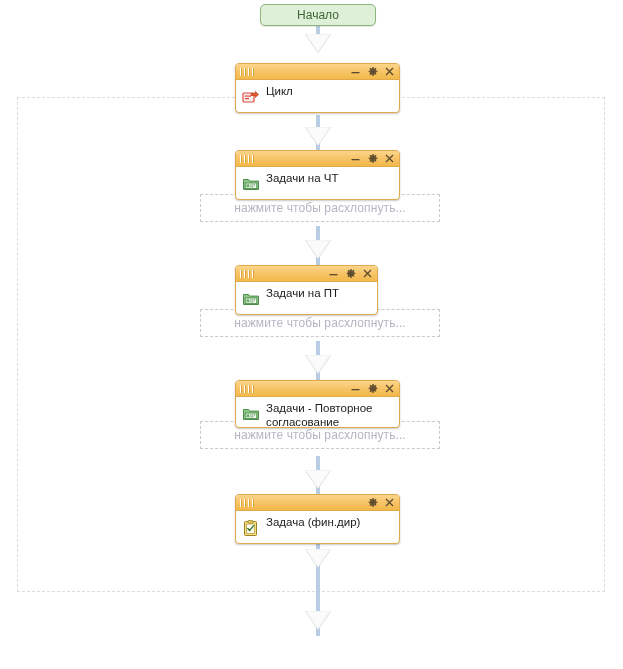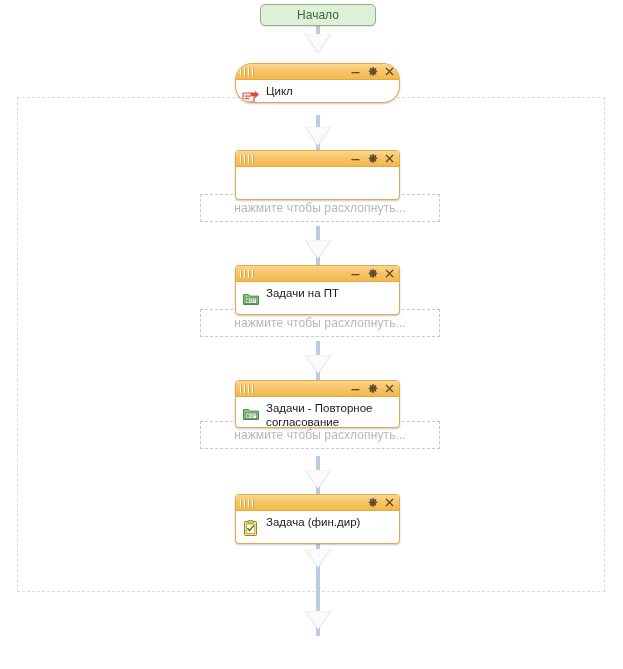--- a/index.html
+++ b/index.html
@@ -194,21 +194,21 @@
   <div class="arrow" style="top:470px;"></div>
 
   <div class="conn" style="top:544px; height:92px;"></div>
   <div class="arrow" style="top:549px;"></div>
   <div class="arrow" style="top:611px;"></div>
 
   <div class="terminal" style="top:4px;text-align:center;">
     <span>Начало</span>
   </div>
 
-  <div class="node" style="left:235px; top:63px; width:165px; height:40px;border-radius:17px;">
+  <div class="node" style="left:235px; top:63px; width:165px; height:50px;">
     <div class="node-titlebar">
       <span class="grip">
         <i></i>
           <i></i>
           <i></i>
           <i></i>
       </span>
       <span class="win-buttons">
         <span class="win-btn">
           <svg width="9" height="9" viewBox="0 0 9 9">
@@ -239,52 +239,20 @@
         </svg>
       </span>
       <span class="node-label">Цикл</span>
     </div>
   </div>
 
   <div class="expand-box" style="top:194px;">
     <span class="expand-text">нажмите чтобы расхлопнуть...</span>
   </div>
   <div class="node" style="left:235px; top:150px; width:165px; height:50px;">
-    <div class="node-titlebar">
-      <span class="grip">
-        <i></i>
-          <i></i>
-          <i></i>
-          <i></i>
-      </span>
-      <span class="win-buttons">
-        <span class="win-btn">
-          <svg width="9" height="9" viewBox="0 0 9 9">
-              <rect x="0.5" y="5" width="8" height="1.3" fill="#5d4a2e"></rect>
-            </svg>
-        </span>
-        <span class="win-btn">
-          <svg width="10" height="10" viewBox="0 0 10 10">
-            <path fill="#5d4a2e" d="M5 3.1A1.9 1.9 0 1 0 5 6.9 1.9 1.9 0 1 0 5 3.1zm0 1.1a.8.8 0 1 1 0 1.6.8.8 0 0 1 0-1.6z"></path>
-            <path fill="#5d4a2e" d="M4.35 0h1.3l.18 1.25.75.31L7.6 .83l.92.92-.73 1.02.31.75L9.35 3.7v1.3l-1.25.18-.31.75.73 1.02-.92.92-1.02-.73-.75.31L5.65 9h-1.3l-.18-1.25-.75-.31-1.02.73-.92-.92.73-1.02-.31-.75L.65 5v-1.3l1.25-.18.31-.75L1.48 1.75l.92-.92 1.02.73.75-.31z" opacity="0.92"></path>
-          </svg>
-        </span>
-        <span class="win-btn">
-          <svg width="9" height="9" viewBox="0 0 9 9">
-            <path d="M1 1 L8 8 M8 1 L1 8" stroke="#5d4a2e" stroke-width="1.3" fill="none"></path>
-          </svg>
-        </span>
-      </span>
-    </div>
-  </div>
-
-  <div class="expand-box" style="top:309px;">
-    <span class="expand-text">нажмите чтобы расхлопнуть...</span>
-  </div>
-  <div class="node" style="left:235px; top:265px; width:165px; height:50px;">
     <div class="node-titlebar">
       <span class="grip">
         <i></i>
           <i></i>
           <i></i>
           <i></i>
       </span>
       <span class="win-buttons">
         <span class="win-btn">
           <svg width="9" height="9" viewBox="0 0 9 9">
@@ -310,28 +278,28 @@
           <path d="M1.5 4.5 h5 l1.3 1.6 h8.7 v8.4 h-15 z" fill="#8ec98a" stroke="#4e8c4a" stroke-width="1"></path>
           <rect x="3.2" y="8" width="11.6" height="5.6" fill="#eef8ee" stroke="#4e8c4a" stroke-width="0.9"></rect>
           <rect x="4.4" y="9.3" width="3" height="3" fill="#6aaf66"></rect>
           <rect x="8.4" y="9.4" width="1.1" height="1.1" fill="#4e8c4a"></rect>
           <rect x="10.2" y="9.4" width="1.1" height="1.1" fill="#4e8c4a"></rect>
           <rect x="8.4" y="11.3" width="1.1" height="1.1" fill="#4e8c4a"></rect>
           <rect x="10.2" y="11.3" width="1.1" height="1.1" fill="#4e8c4a"></rect>
           <rect x="12" y="9.4" width="1.1" height="1.1" fill="#4e8c4a"></rect>
         </svg>
       </span>
-      <span class="node-label">Задачи на ПТ</span>
-    </div>
-  </div>
-
-  <div class="expand-box" style="top:421px;">
+      <span class="node-label">Задачи на ЧТ</span>
+    </div>
+  </div>
+
+  <div class="expand-box" style="top:309px;">
     <span class="expand-text">нажмите чтобы расхлопнуть...</span>
   </div>
-  <div class="node" style="left:235px; top:380px; width:165px; height:48px;">
+  <div class="node" style="left:235px; top:265px; width:143px; height:50px;">
     <div class="node-titlebar">
       <span class="grip">
         <i></i>
           <i></i>
           <i></i>
           <i></i>
       </span>
       <span class="win-buttons">
         <span class="win-btn">
           <svg width="9" height="9" viewBox="0 0 9 9">
@@ -357,20 +325,67 @@
           <path d="M1.5 4.5 h5 l1.3 1.6 h8.7 v8.4 h-15 z" fill="#8ec98a" stroke="#4e8c4a" stroke-width="1"></path>
           <rect x="3.2" y="8" width="11.6" height="5.6" fill="#eef8ee" stroke="#4e8c4a" stroke-width="0.9"></rect>
           <rect x="4.4" y="9.3" width="3" height="3" fill="#6aaf66"></rect>
           <rect x="8.4" y="9.4" width="1.1" height="1.1" fill="#4e8c4a"></rect>
           <rect x="10.2" y="9.4" width="1.1" height="1.1" fill="#4e8c4a"></rect>
           <rect x="8.4" y="11.3" width="1.1" height="1.1" fill="#4e8c4a"></rect>
           <rect x="10.2" y="11.3" width="1.1" height="1.1" fill="#4e8c4a"></rect>
           <rect x="12" y="9.4" width="1.1" height="1.1" fill="#4e8c4a"></rect>
         </svg>
       </span>
+      <span class="node-label">Задачи на ПТ</span>
+    </div>
+  </div>
+
+  <div class="expand-box" style="top:421px;">
+    <span class="expand-text">нажмите чтобы расхлопнуть...</span>
+  </div>
+  <div class="node" style="left:235px; top:380px; width:165px; height:48px;">
+    <div class="node-titlebar">
+      <span class="grip">
+        <i></i>
+          <i></i>
+          <i></i>
+          <i></i>
+      </span>
+      <span class="win-buttons">
+        <span class="win-btn">
+          <svg width="9" height="9" viewBox="0 0 9 9">
+              <rect x="0.5" y="5" width="8" height="1.3" fill="#5d4a2e"></rect>
+            </svg>
+        </span>
+        <span class="win-btn">
+          <svg width="10" height="10" viewBox="0 0 10 10">
+            <path fill="#5d4a2e" d="M5 3.1A1.9 1.9 0 1 0 5 6.9 1.9 1.9 0 1 0 5 3.1zm0 1.1a.8.8 0 1 1 0 1.6.8.8 0 0 1 0-1.6z"></path>
+            <path fill="#5d4a2e" d="M4.35 0h1.3l.18 1.25.75.31L7.6 .83l.92.92-.73 1.02.31.75L9.35 3.7v1.3l-1.25.18-.31.75.73 1.02-.92.92-1.02-.73-.75.31L5.65 9h-1.3l-.18-1.25-.75-.31-1.02.73-.92-.92.73-1.02-.31-.75L.65 5v-1.3l1.25-.18.31-.75L1.48 1.75l.92-.92 1.02.73.75-.31z" opacity="0.92"></path>
+          </svg>
+        </span>
+        <span class="win-btn">
+          <svg width="9" height="9" viewBox="0 0 9 9">
+            <path d="M1 1 L8 8 M8 1 L1 8" stroke="#5d4a2e" stroke-width="1.3" fill="none"></path>
+          </svg>
+        </span>
+      </span>
+    </div>
+    <div class="node-body">
+      <span class="node-icon">
+        <svg width="18" height="18" viewBox="0 0 18 18">
+          <path d="M1.5 4.5 h5 l1.3 1.6 h8.7 v8.4 h-15 z" fill="#8ec98a" stroke="#4e8c4a" stroke-width="1"></path>
+          <rect x="3.2" y="8" width="11.6" height="5.6" fill="#eef8ee" stroke="#4e8c4a" stroke-width="0.9"></rect>
+          <rect x="4.4" y="9.3" width="3" height="3" fill="#6aaf66"></rect>
+          <rect x="8.4" y="9.4" width="1.1" height="1.1" fill="#4e8c4a"></rect>
+          <rect x="10.2" y="9.4" width="1.1" height="1.1" fill="#4e8c4a"></rect>
+          <rect x="8.4" y="11.3" width="1.1" height="1.1" fill="#4e8c4a"></rect>
+          <rect x="10.2" y="11.3" width="1.1" height="1.1" fill="#4e8c4a"></rect>
+          <rect x="12" y="9.4" width="1.1" height="1.1" fill="#4e8c4a"></rect>
+        </svg>
+      </span>
       <span class="node-label">Задачи - Повторное
 согласование</span>
     </div>
   </div>
 
   <div class="node" style="left:235px; top:494px; width:165px; height:50px;">
     <div class="node-titlebar">
       <span class="grip">
         <i></i>
           <i></i>

